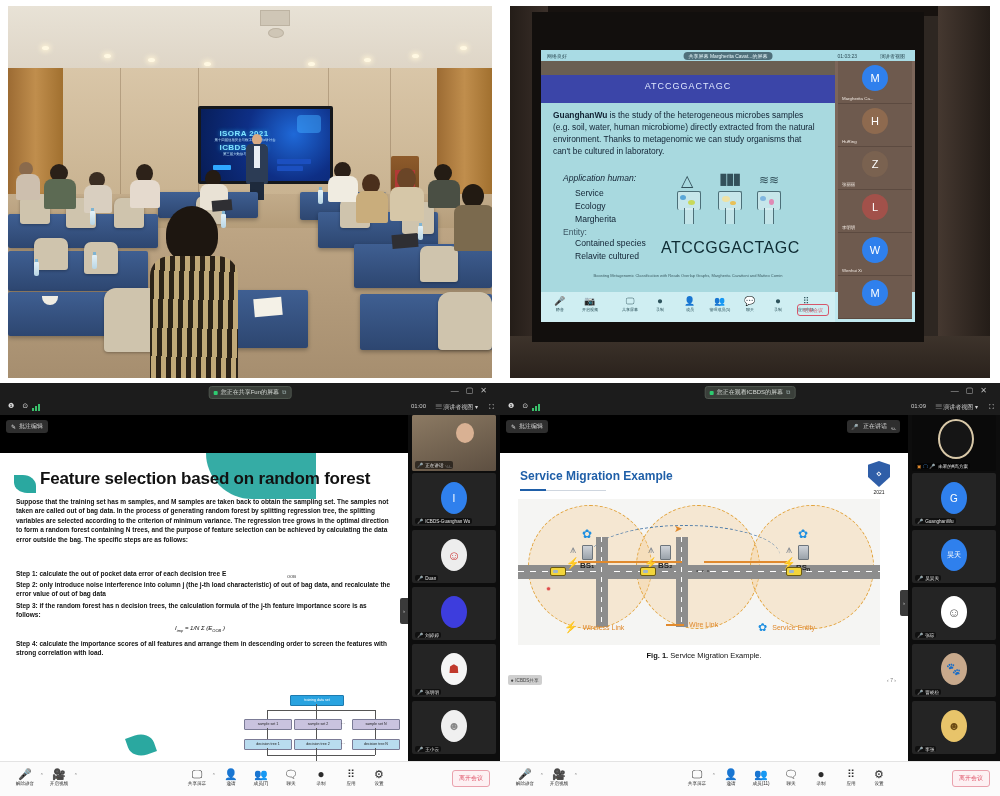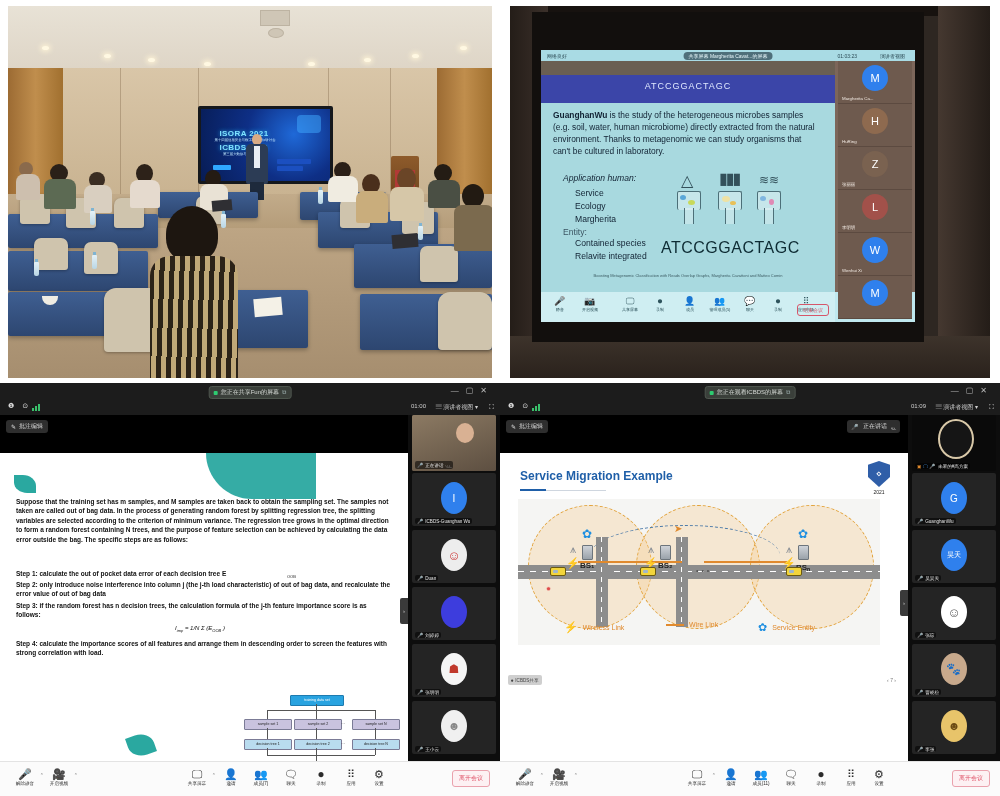--- a/index.html
+++ b/index.html
@@ -302,21 +302,21 @@
             <div class="sl-hdr2"></div>
             <div class="sl-hdrband"></div>
             <div class="sl-title">ATCCGGACTAGC</div>
             <div class="sl-body"><b>GuanghanWu</b><span> is the study of the heterogeneous microbes samples (e.g. soil, water, human microbiome) directly extracted from the natural environment. Thanks to metagenomic we can study organisms that can't be cultured in laboratory.</span></div>
             <div class="sl-appl">Application human:</div>
             <div class="sl-li" style="top:127px">Service</div>
             <div class="sl-li" style="top:140px">Ecology</div>
             <div class="sl-li" style="top:153px">Margherita</div>
             <div class="sl-appl" style="top:166px;font-style:normal;opacity:.75">Entity:</div>
             <div class="sl-li" style="top:177px">Contained species</div>
-            <div class="sl-li" style="top:190px">Relavite integrated</div>
+            <div class="sl-li" style="top:190px">Relavite cultured</div>
 
             <div class="pictoicon" style="left:140px;top:110px;font-size:16px;">△</div>
             <div class="pictoicon" style="left:178px;top:108px;font-size:16px;letter-spacing:-2px;">▮▮▮</div>
             <div class="pictoicon" style="left:218px;top:112px;font-size:12px;">≋≋</div>
             <div class="flask" style="left:136px;top:130px;">
               <div class="flask-top"></div>
               <div class="flask-neck"></div>
               <div class="blob" style="left:3px;top:4px;width:6px;height:5px;background:#5aa7d8;"></div>
               <div class="blob" style="left:11px;top:9px;width:7px;height:5px;background:#c8d95a;"></div>
             </div>
@@ -404,20 +404,21 @@
       <div class="tm-stage">
         <div class="tm-anno">
           <span>✎</span>
           <span>批注编辑</span>
         </div>
 
         <div class="doc" style="top:38px;bottom:0;">
           <div class="leafBig" style="right:92px;top:0;"></div>
           <div class="leafL" style="left:14px;top:22px;"></div>
           <div class="leafL" style="left:128px;bottom:6px;width:26px;height:22px;transform:rotate(-20deg);"></div>
+          <div class="doc-title" style="position:absolute;left:40px;top:16px;font-size:17px;color:#111;">Feature selection based on random forest</div>
           <p class="ptxt" style="position:absolute;left:16px;top:44px;width:376px;font-size:6.5px;line-height:9.4px;font-weight:bold;">    Suppose that the training set has m samples, and M samples are taken back to obtain the sampling set. The samples not taken are called out of bag data. In the process of generating random forest by splitting regression tree, the splitting variables are selected according to the criterion of minimum variance. The regression tree grows in the optimal direction to form a random forest containing N trees, and the purpose of feature selection can be achieved by calculating the data error outside the bag. The specific steps are as follows:</p>
           <p class="ptxt" style="position:absolute;left:16px;top:116px;width:376px;font-size:6.5px;line-height:9.4px;font-weight:bold;">    Step 1: calculate the out of pocket data error of each decision tree  E</p>
           <span style="position:absolute;left:287px;top:121px;font-size:4px;color:#222;">OOB</span>
           <p class="ptxt" style="position:absolute;left:16px;top:127px;width:376px;font-size:6.5px;line-height:9.4px;font-weight:bold;">    Step 2: only introduce noise interference into column j (the j-th load characteristic) of out of bag data, and recalculate the error value of out of bag data</p>
           <p class="ptxt" style="position:absolute;left:16px;top:148px;width:376px;font-size:6.5px;line-height:9.4px;font-weight:bold;">    Step 3: if the random forest has n decision trees, the calculation formula of the j-th feature importance score is as follows:</p>
           <div class="formula" style="position:absolute;left:120px;top:172px;width:160px;font-size:6px;">
             <span>I</span><sub style="font-size:4px">imp</sub>
             <span>= 1/N Σ (E</span><sub style="font-size:4px">OOB</sub>
             <span>)</span>
           </div>
@@ -607,20 +608,23 @@
             <div class="legend" style="left:148px;top:122px;">
               <span style="display:inline-block;width:18px;height:2px;background:#e08a2e;"></span>
               <span>Wire Link</span>
             </div>
             <div class="legend" style="left:240px;top:122px;color:#e08a2e;">
               <span style="color:#1f8fe0;font-size:11px;">✿</span>
               <span>Service Entity</span>
             </div>
           </div>
 
+          <div class="figcap" style="top:198px;left:0;">
+            <b>Fig. 1.</b><span> Service Migration Example.</span>
+          </div>
           <div class="ctrlpill" style="left:8px;top:222px;">
             <span>⏺</span>
               <span>ICBDS共享</span>
           </div>
           <div class="pagenum" style="right:12px;top:224px;">‹ 7 ›</div>
         </div>
       </div>
 
       <div class="tm-collapse" style="top:50%;">›</div>
       <div class="tm-rail">

